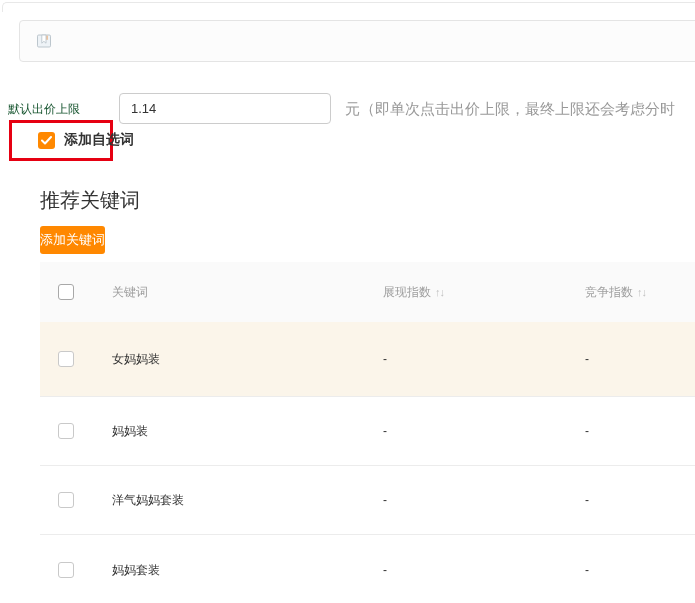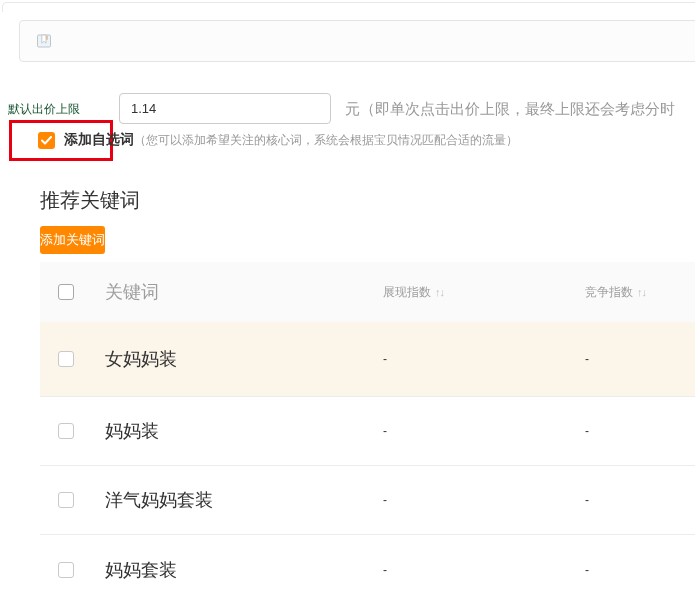--- a/index.html
+++ b/index.html
@@ -65,21 +65,21 @@
   .t-header { position:relative; height:60px; background:#fafafa; }
   .t-row    { position:relative; height:69px; background:#fff; border-bottom:1px solid #ececec; }
   .t-row.highlight { height:75px; background:#fbf5ea; }
   .t-row.last { border-bottom:none; }
   .cbx {
     position:absolute; left:18px; top:50%; transform:translateY(-50%);
     width:16px; height:16px; background:#fff; border:1px solid #c9c9c9;
     border-radius:3px; cursor:pointer;
   }
   .t-header .cbx { border-color:#a8a8a8; }
-  .cell-kw  { position:absolute; left:65px;  top:50%; transform:translateY(-50%); font-size:18px; color:#333; white-space:nowrap; }
+  .cell-kw  { position:absolute; left:72px;  top:50%; transform:translateY(-50%); font-size:12px; color:#333; white-space:nowrap; }
   .cell-c2  { position:absolute; left:343px; top:50%; transform:translateY(-50%); font-size:12px; color:#333; }
   .cell-c3  { position:absolute; left:545px; top:50%; transform:translateY(-50%); font-size:12px; color:#333; }
   .t-header .cell-kw, .t-header .cell-c2, .t-header .cell-c3 { color:#9e9e9e; }
   .sort-icon { font-size:11px; color:#c0c0c0; margin-left:4px; letter-spacing:-1px; cursor:pointer; }
 </style>
 </head>
 <body>
 
 <div class="top-hairline"></div>
 
@@ -99,21 +99,20 @@
 
 <div class="annotation-box"></div>
 
 <div class="custom-row">
   <span class="checkbox-checked">
     <svg width="11" height="9" viewBox="0 0 11 9">
       <polyline points="1,4.5 4,7.5 10,1" fill="none" stroke="#ffffff" stroke-width="2" stroke-linecap="round" stroke-linejoin="round"></polyline>
     </svg>
   </span>
   <span class="custom-label">添加自选词</span>
-  <span class="custom-hint">（您可以添加希望关注的核心词，系统会根据宝贝情况匹配合适的流量）</span>
 </div>
 
 <div class="kw-title">推荐关键词</div>
 <button class="add-btn">添加关键词</button>
 
 <div class="kw-table">
 
   <div class="t-header">
     <span class="cbx"></span>
     <span class="cell-kw">关键词</span>

